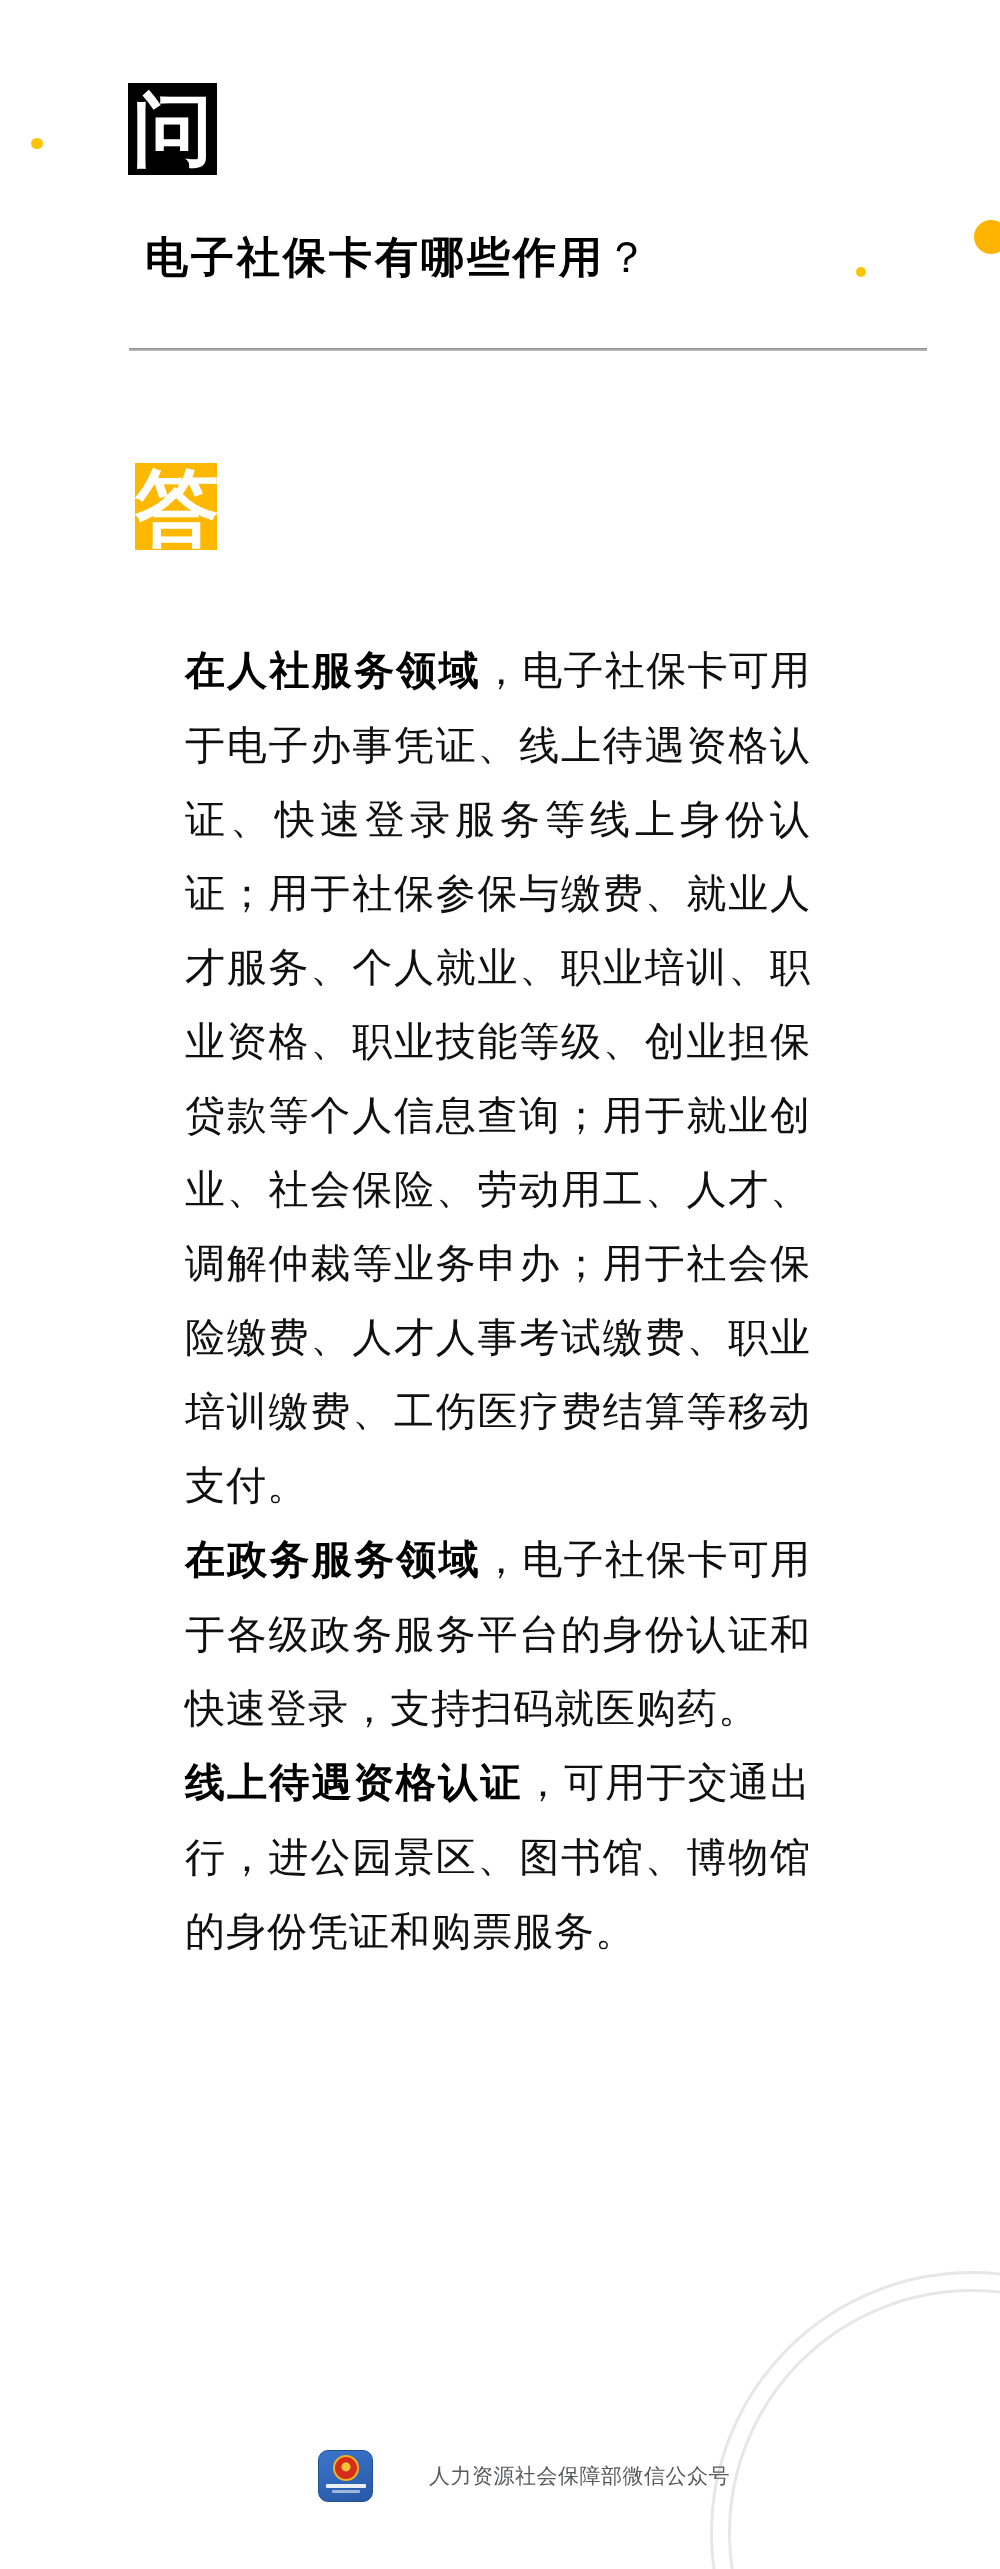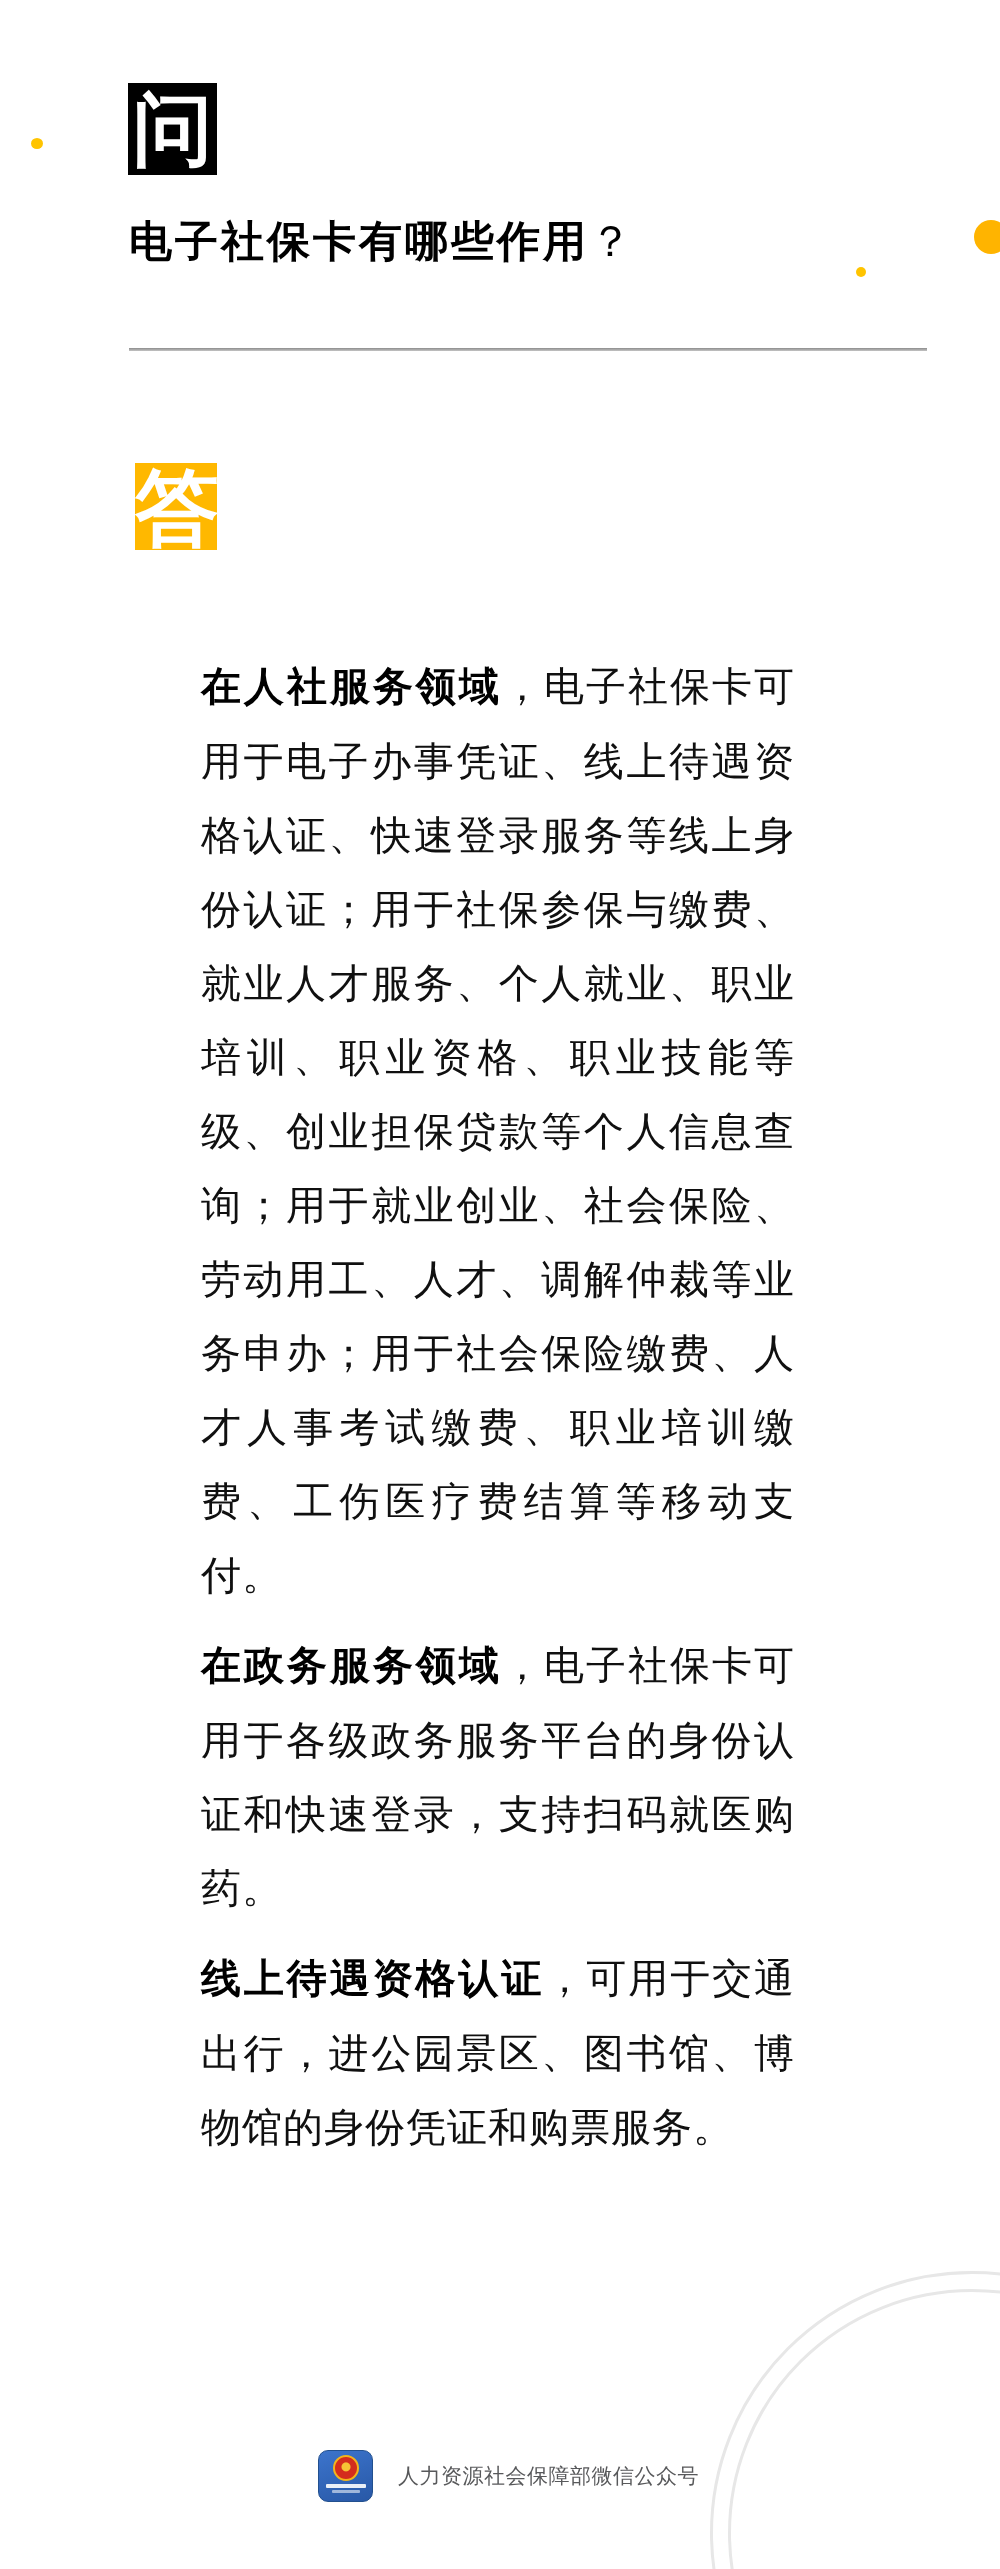--- a/index.html
+++ b/index.html
@@ -26,21 +26,21 @@
     position: absolute; left: 128px; top: 83px;
     width: 89px; height: 92px; background: #000000;
     overflow: hidden; text-align: center;
   }
   .q-badge span {
     color: #ffffff; font-family: "Liberation Serif", serif; font-weight: bold;
     font-size: 80px; line-height: 94px; display: block;
   }
   
   .title {
-    position: absolute; left: 129px; top: 213px; margin: 0;
+    position: absolute; left: 129px; top: 213px; margin: 16px;
     color: #000000; font-family: "Liberation Sans", sans-serif;
     font-size: 43px; line-height: 56px; font-weight: bold; letter-spacing: 3px;
     white-space: nowrap;
   }
   .title .qmark { font-weight: 400; letter-spacing: 0; }
   
   .divider {
     position: absolute; left: 129px; top: 348px; width: 798px; height: 3px;
     background: linear-gradient(180deg, #8c8c8c, #c4c4c4);
   }
@@ -53,21 +53,21 @@
   .a-badge span {
     color: #ffffff; font-family: "Liberation Serif", serif; font-weight: bold;
     font-size: 84px; line-height: 92px; display: block;
   }
   
   .body-text {
     position: absolute; left: 185px; top: 633px; width: 626px;
     color: #101010; font-size: 40px; line-height: 74px; letter-spacing: 1px;
     text-align: justify; font-family: "Liberation Sans", sans-serif;
   }
-  .body-text p { margin: 16px; }
+  .body-text p { margin: 0; }
   .body-text b {
     font-family: "Liberation Serif", serif; font-weight: bold; letter-spacing: 2px;
     color: #000000;
   }
   
   .footer {
     position: absolute; left: 318px; top: 2450px;
     display: flex; align-items: center; gap: 25px;
   }
   .app-icon {
@@ -80,21 +80,21 @@
   .emblem {
     width: 26px; height: 26px; border-radius: 50%; box-sizing: border-box;
     border: 2px solid #f3b41b;
     background: radial-gradient(circle at 50% 45%, #f6c435 0 4px, #d42d1d 5px 100%);
   }
   .icon-line { border-radius: 1px; }
   .icon-line.l1 { width: 40px; height: 4px; margin-top: 3px; background: rgba(255,255,255,0.9); }
   .icon-line.l2 { width: 28px; height: 3px; margin-top: 2px; background: rgba(255,255,255,0.55); }
   .footer-label {
     color: #58595b; font-size: 21px; line-height: 26px; letter-spacing: 0.5px;
-    font-family: "Liberation Sans", sans-serif; white-space: nowrap;
+    font-family: "Liberation Sans", sans-serif; white-space: nowrap; margin-left: 31px;
   }
 </style>
 </head>
 <body>
 
 <div class="page">
 
   <div class="dot dot-left"></div>
   <div class="dot dot-big"></div>
   <div class="dot dot-small"></div>

